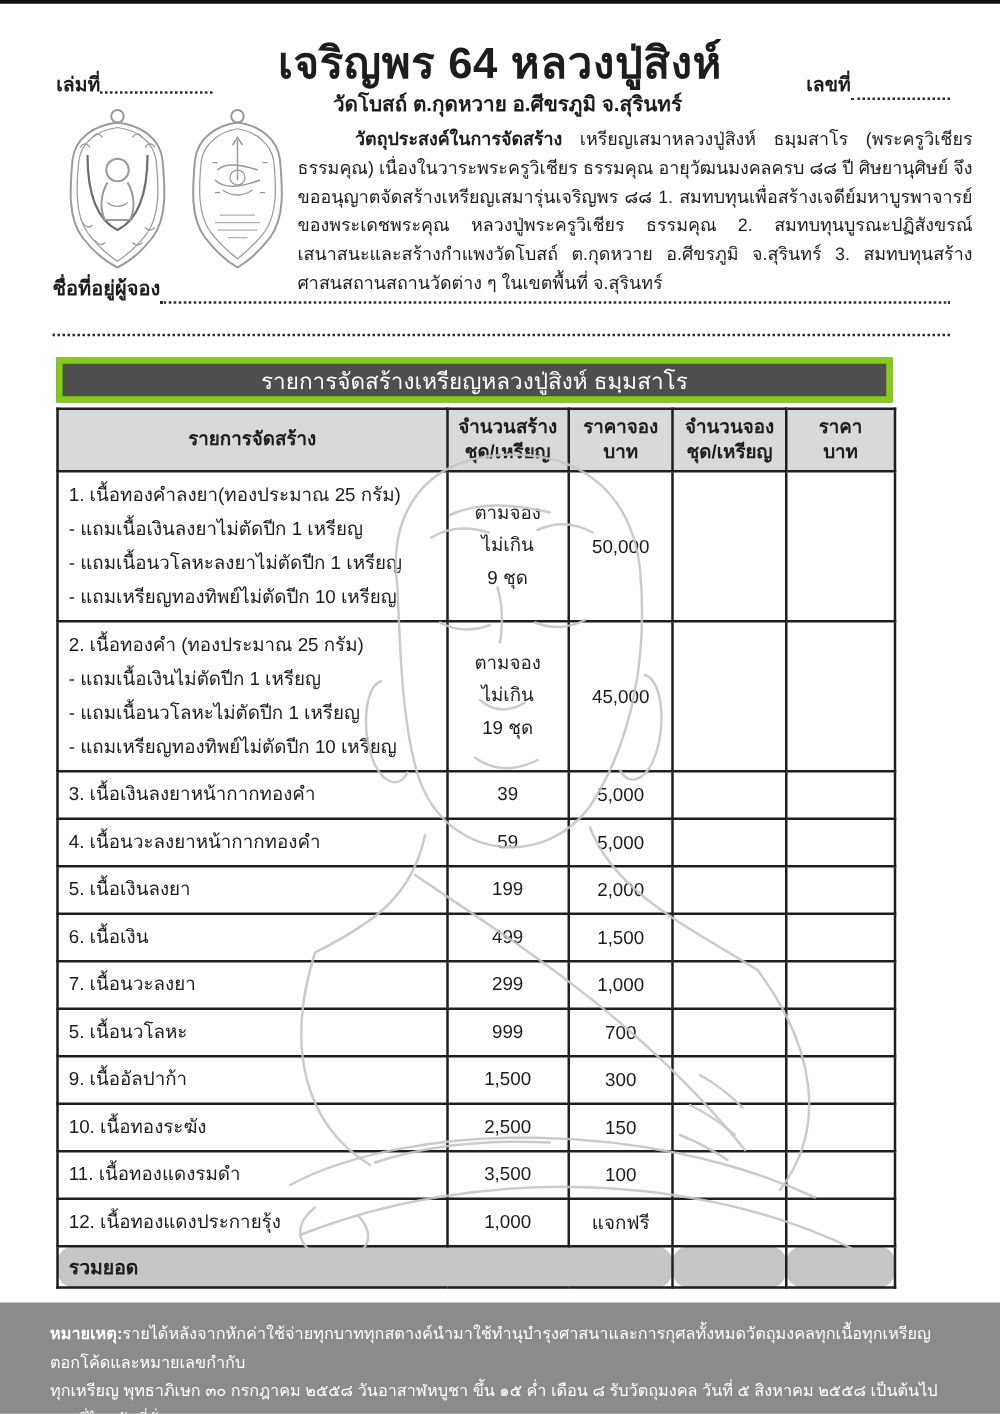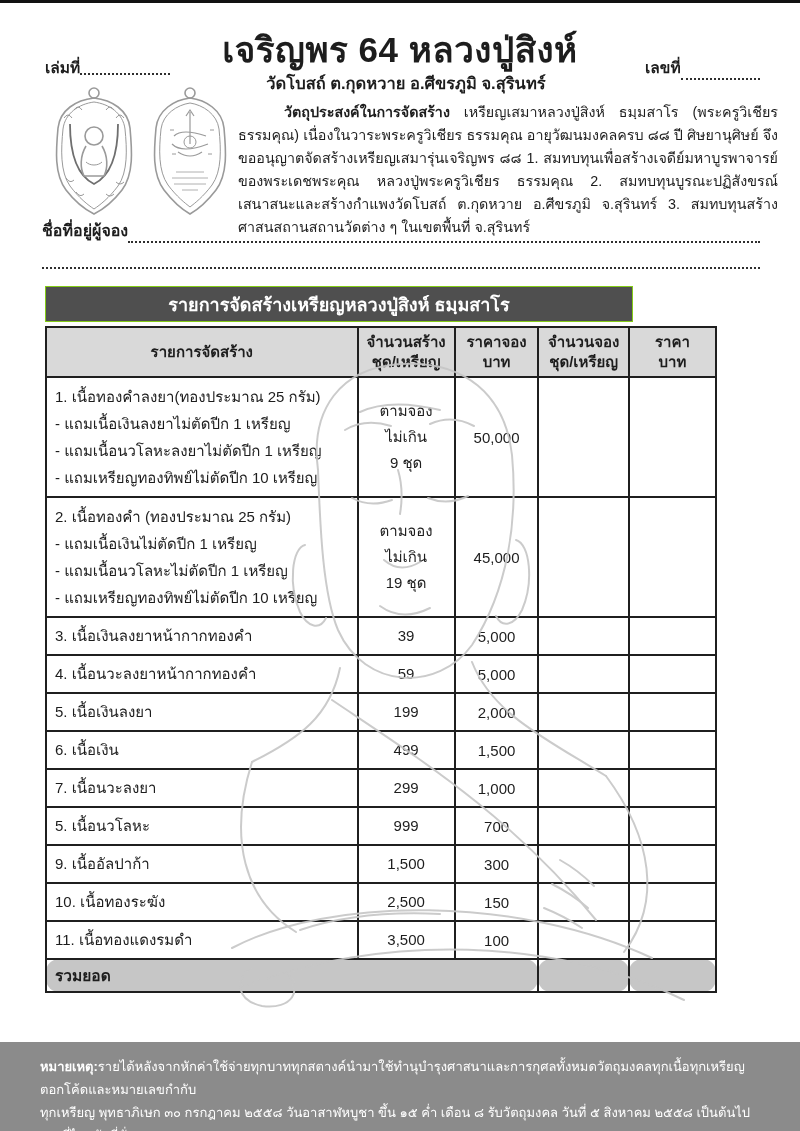--- a/index.html
+++ b/index.html
@@ -31,24 +31,24 @@
   
   #amulet-images { left:46px; top:84px; width:192px; height:136px; }
 
   
   #orderer-field { left:42px; top:218px; width:718px; }
   #orderer-line2 { left:42px; top:254px; width:718px; }
   #orderer-field .lbl { font-size:16px; }
 
   
   #table-title {
-    left:45px; top:286px; width:588px; height:36px; background:#4f4f4f;
-    color:#fff; font-size:18px; font-weight:bold; text-align:center;
+    left:45px; top:286px; width:669px; height:36px; background:#4f4f4f;
+    color:#fff; font-size:18px; font-weight:normal; text-align:center;
     display:flex; align-items:center; justify-content:center;
-    border:1px solid #84cc16;
+    border:5px solid #84cc16;
   }
   #order-table { left:45px; top:326px; width:672px; border-collapse:collapse; }
   #order-table th, #order-table td {
     border:2px solid #1f1f1f; font-size:15px; vertical-align:middle;
   }
   #order-table th { background:#d9d9d9; font-weight:bold; height:50px;
     line-height:20px; text-align:center; }
   td.item-cell { padding:5px 8px; text-align:left; }
   td.item-cell div { line-height:24px; }
   tr.simple td { height:38px; }
@@ -286,20 +286,31 @@
           <td class="blank-cell"></td>
         </tr>
         <tr class="simple">
           <td class="item-cell">
             <div>11. เนื้อทองแดงรมดำ</div>
           </td>
           <td class="qty-cell">
             <div>3,500</div>
           </td>
           <td class="price-cell">100</td>
+          <td class="blank-cell"></td>
+          <td class="blank-cell"></td>
+        </tr>
+        <tr class="simple">
+          <td class="item-cell">
+            <div>12. เนื้อทองแดงประกายรุ้ง</div>
+          </td>
+          <td class="qty-cell">
+            <div>1,000</div>
+          </td>
+          <td class="price-cell">แจกฟรี</td>
           <td class="blank-cell"></td>
           <td class="blank-cell"></td>
         </tr>
       </tbody>
     <tfoot>
       <tr class="total-row">
         <td class="total-label" colspan="3">รวมยอด</td>
         <td></td>
         <td></td>
       </tr>

